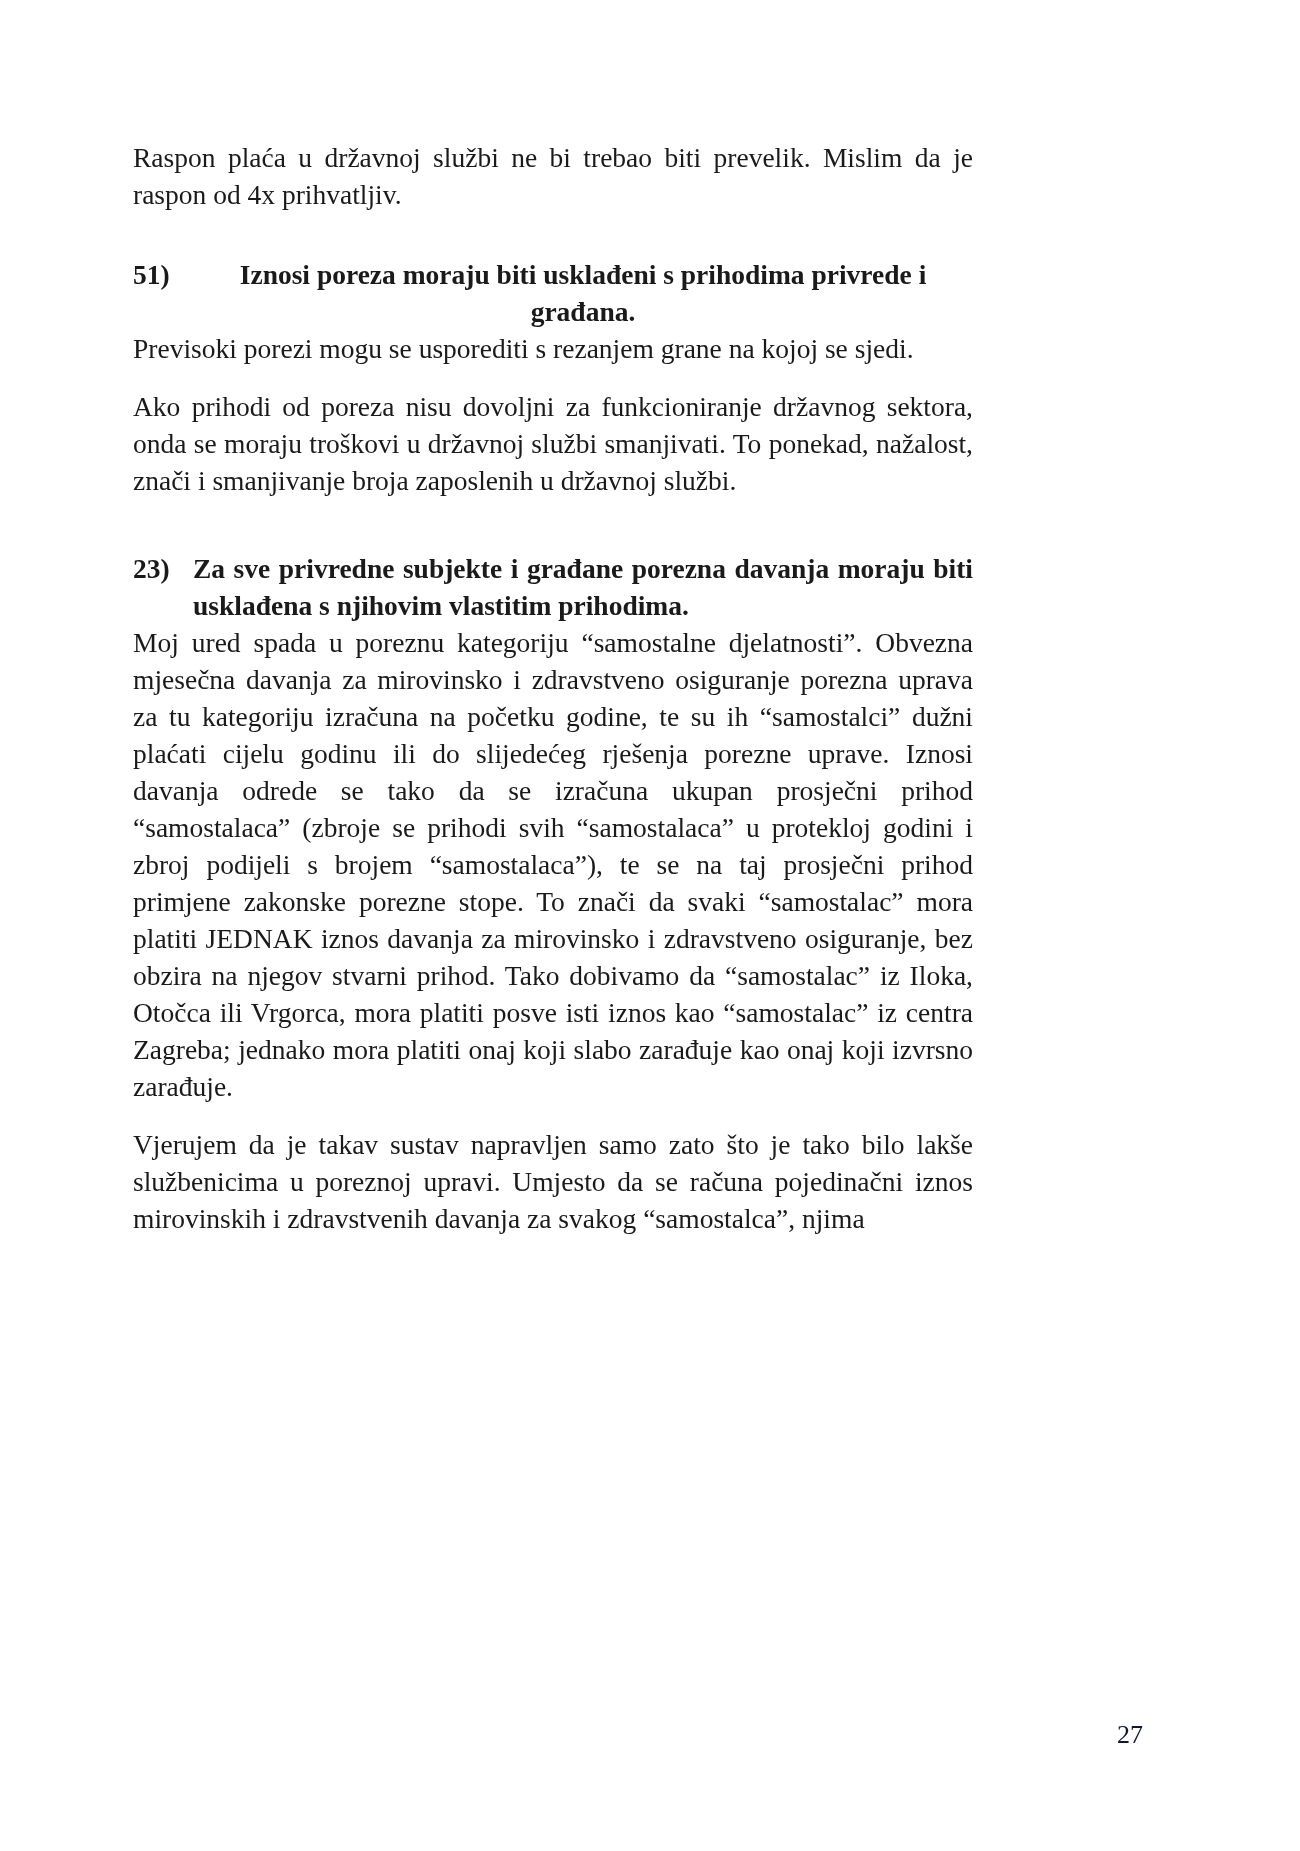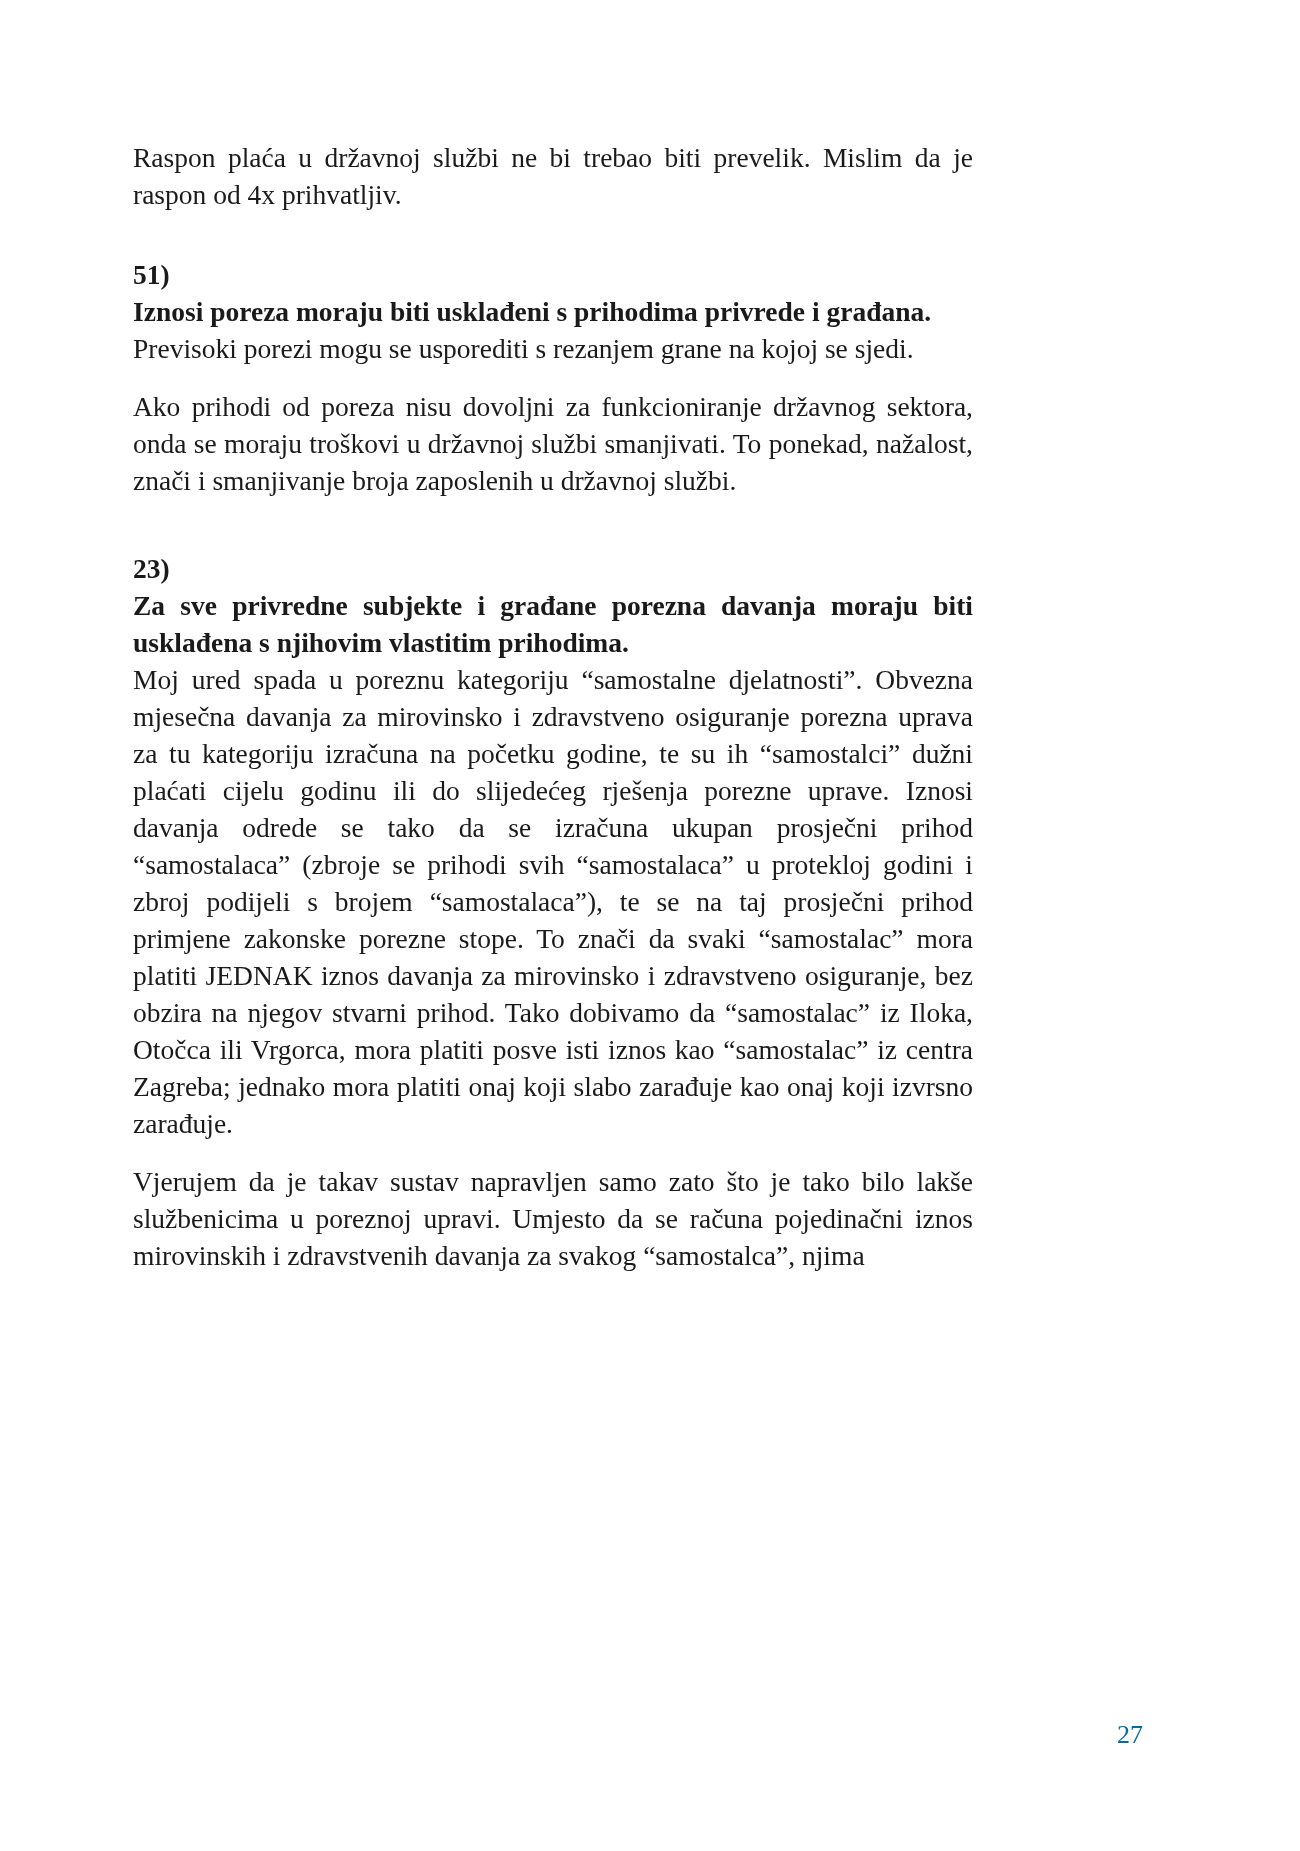--- a/index.html
+++ b/index.html
@@ -41,52 +41,51 @@
     margin-bottom: 16px;
   }
   .heading-block {
     margin: 0 0 0 0;
     padding-top: 22px;
     font-size: 27.5px;
     line-height: 1.345;
     font-weight: bold;
     display: flex;
     align-items: flex-start;
-    flex-direction: column;
   }
   .heading-block.spaced {
     padding-top: 30px;
   }
   .heading-num {
     flex: 0 0 auto;
     width: 60px;
     font-weight: bold;
   }
   .heading-text {
     flex: 1 1 auto;
     font-weight: bold;
     text-align: justify;
     text-justify: inter-word;
   }
   .heading-text.nojust {
-    text-align: right;
+    text-align: center;
   }
   .after-heading {
     margin-top: 3px;
   }
   #page-number {
     position: absolute;
     right: 0;
     left: 0;
     top: 1720px;
     text-align: right;
     padding-right: 157px;
     font-size: 26px;
     font-family: "Liberation Serif", "DejaVu Serif", serif;
-    color: #0369a1;
+    color: #0f172a;
   }
 </style>
 </head>
 <body>
 
 <div id="page">
 
   <div id="content">
 
     <p class="para justify">Raspon plaća u državnoj službi ne bi trebao biti prevelik. Mislim da je raspon od 4x prihvatljiv.</p>

